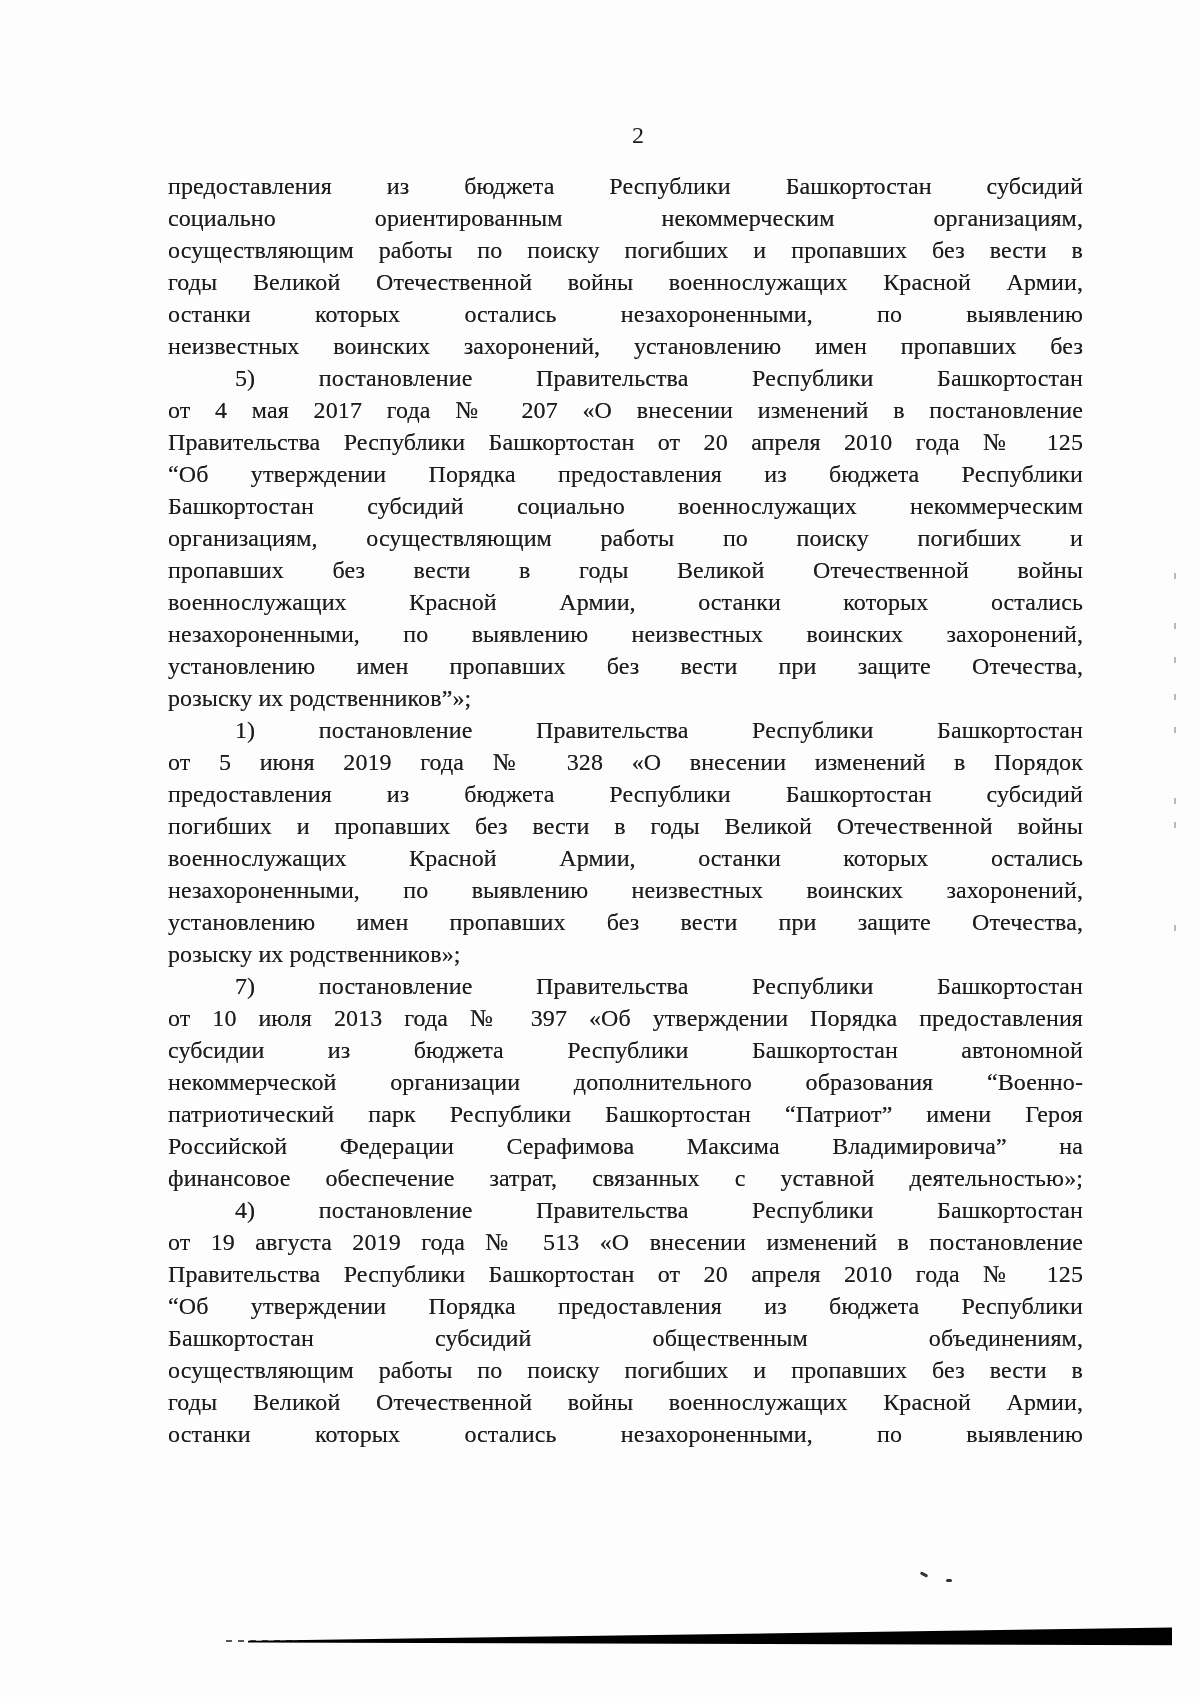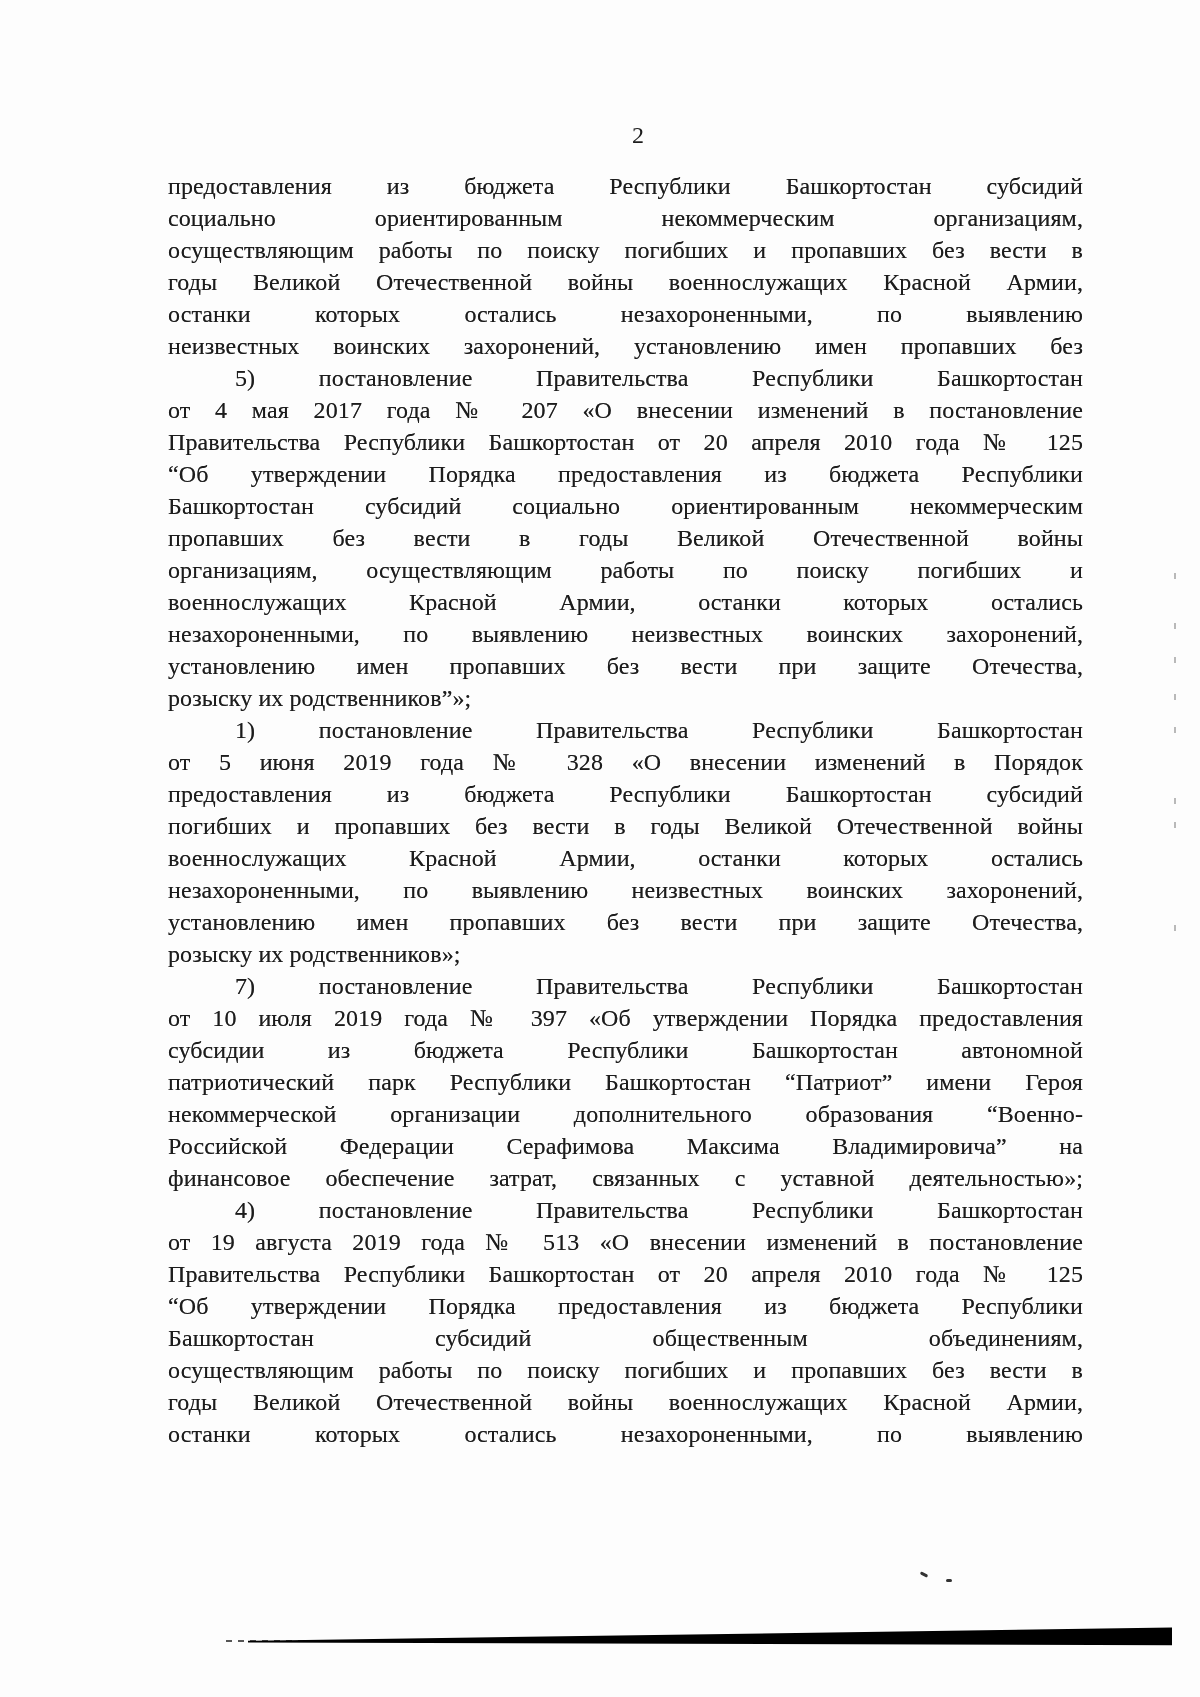--- a/index.html
+++ b/index.html
@@ -93,46 +93,46 @@
       <div class="ln">годы Великой Отечественной войны военнослужащих Красной Армии,</div>
       <div class="ln">останки которых остались незахороненными, по выявлению</div>
       <div class="ln">неизвестных воинских захоронений, установлению имен пропавших без</div>
     </div>
 
     <div class="para">
       <div class="ln ind">5) постановление Правительства Республики Башкортостан</div>
       <div class="ln">от 4 мая 2017 года № 207 «О внесении изменений в постановление</div>
       <div class="ln">Правительства Республики Башкортостан от 20 апреля 2010 года № 125</div>
       <div class="ln">“Об утверждении Порядка предоставления из бюджета Республики</div>
-      <div class="ln">Башкортостан субсидий социально ориентированным некоммерческим</div>
+      <div class="ln">Башкортостан субсидий социально военнослужащих некоммерческим</div>
+      <div class="ln">организациям, осуществляющим работы по поиску погибших и</div>
       <div class="ln">пропавших без вести в годы Великой Отечественной войны</div>
-      <div class="ln">организациям, осуществляющим работы по поиску погибших и</div>
       <div class="ln">военнослужащих Красной Армии, останки которых остались</div>
       <div class="ln">незахороненными, по выявлению неизвестных воинских захоронений,</div>
       <div class="ln">установлению имен пропавших без вести при защите Отечества,</div>
       <div class="ln end">розыску их родственников”»;</div>
     </div>
 
     <div class="para">
       <div class="ln ind">1) постановление Правительства Республики Башкортостан</div>
       <div class="ln">от 5 июня 2019 года № 328 «О внесении изменений в Порядок</div>
       <div class="ln">предоставления из бюджета Республики Башкортостан субсидий</div>
       <div class="ln">погибших и пропавших без вести в годы Великой Отечественной войны</div>
       <div class="ln">военнослужащих Красной Армии, останки которых остались</div>
       <div class="ln">незахороненными, по выявлению неизвестных воинских захоронений,</div>
       <div class="ln">установлению имен пропавших без вести при защите Отечества,</div>
       <div class="ln end">розыску их родственников»;</div>
     </div>
 
     <div class="para">
       <div class="ln ind">7) постановление Правительства Республики Башкортостан</div>
-      <div class="ln">от 10 июля 2019 года № 397 «Об утверждении Порядка предоставления</div>
+      <div class="ln">от 10 июля 2013 года № 397 «Об утверждении Порядка предоставления</div>
       <div class="ln">субсидии из бюджета Республики Башкортостан автономной</div>
+      <div class="ln">некоммерческой организации дополнительного образования “Военно-</div>
       <div class="ln">патриотический парк Республики Башкортостан “Патриот” имени Героя</div>
-      <div class="ln">некоммерческой организации дополнительного образования “Военно-</div>
       <div class="ln">Российской Федерации Серафимова Максима Владимировича” на</div>
       <div class="ln">финансовое обеспечение затрат, связанных с уставной деятельностью»;</div>
     </div>
 
     <div class="para">
       <div class="ln ind">4) постановление Правительства Республики Башкортостан</div>
       <div class="ln">от 19 августа 2019 года № 513 «О внесении изменений в постановление</div>
       <div class="ln">Правительства Республики Башкортостан от 20 апреля 2010 года № 125</div>
       <div class="ln">“Об утверждении Порядка предоставления из бюджета Республики</div>
       <div class="ln">Башкортостан субсидий общественным объединениям,</div>

